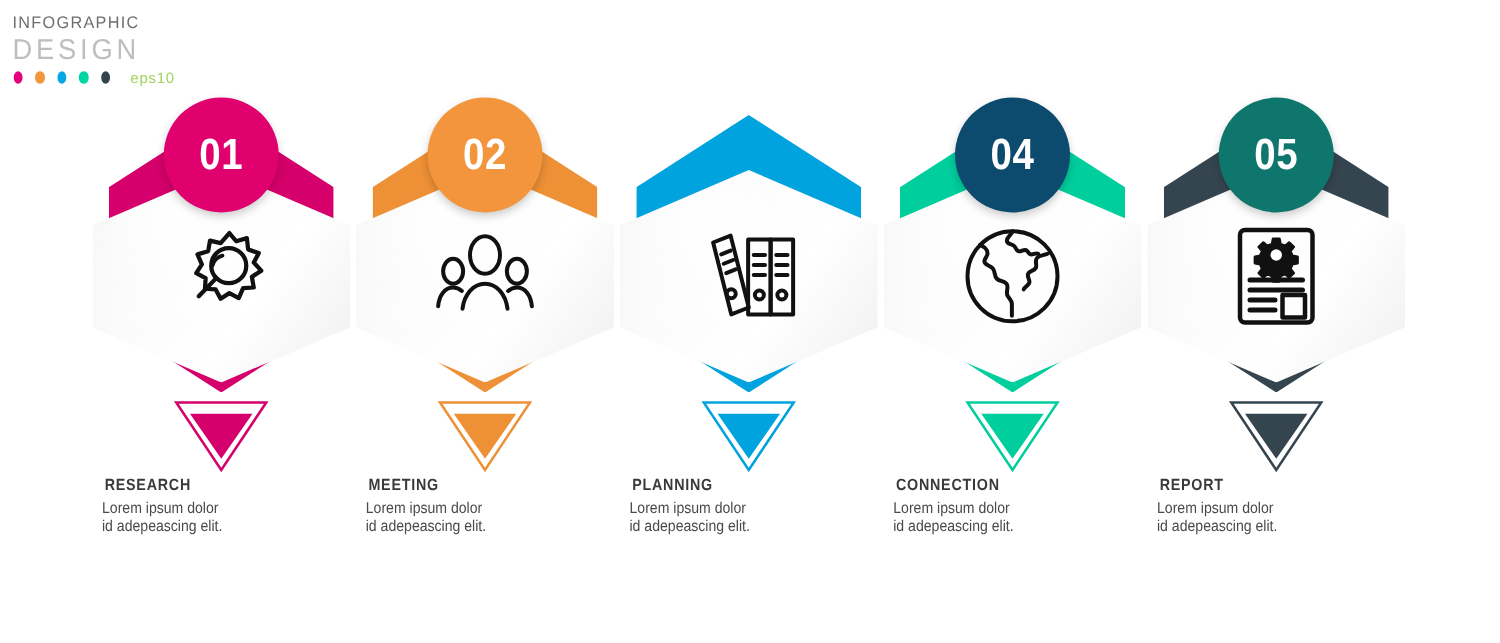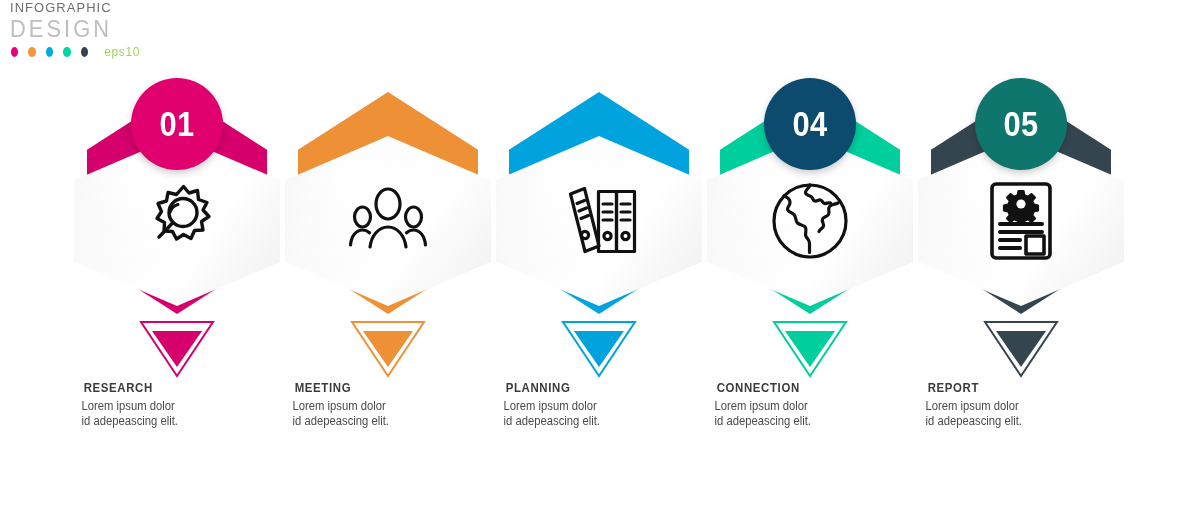--- a/index.html
+++ b/index.html
@@ -13,21 +13,21 @@
     position: relative;
     overflow: hidden;
     font-family: "Liberation Sans", sans-serif;
     -webkit-font-smoothing: antialiased;
   }
 
   
   #logo {
     position: absolute;
     left: 10px;
-    top: 0;
+    top: 10px;
     width: 130px;
     height: 60px;
   }
   #logo .logo-line1 {
     font-family: "Liberation Sans Narrow", "Liberation Sans", sans-serif;
     font-size: 13.5px;
     letter-spacing: 1.1px;
     color: #6d6e71;
     line-height: 16px;
     white-space: nowrap;
@@ -244,20 +244,23 @@
         <div class="hex-icon">
           <svg class="ico-people-group-icon" width="86" height="70" viewBox="0 0 86 70" fill="none" stroke="#111111" stroke-width="3.2" stroke-linecap="round" stroke-linejoin="round" style="display: block;">
     <ellipse cx="43" cy="18" rx="12" ry="15"></ellipse>
     <path d="M25 61 c1.5 -12 9 -20 18 -20 c9 0 16.5 8 18 20"></path>
     <ellipse cx="17.5" cy="31" rx="8" ry="10"></ellipse>
     <path d="M5.5 59 c0.8 -9 5.5 -15 12 -15 c2.6 0 5 1 7 2.8"></path>
     <ellipse cx="68.5" cy="31" rx="8" ry="10"></ellipse>
     <path d="M80.5 59 c-0.8 -9 -5.5 -15 -12 -15 c-2.6 0 -5 1 -7 2.8"></path>
   </svg>
         </div>
+        <div class="badge" style="background: rgb(242, 149, 61);">
+          <span class="badge-num">02</span>
+        </div>
       </div>
       <div class="tri-wrap">
         <svg width="76" height="58" viewBox="0 0 76 58">
           <polygon points="2,2 74,2 38,56" fill="none" stroke="#EE9036" stroke-width="2"></polygon>
           <polygon points="13,11 63,11 38,47" fill="#EE9036"></polygon>
         </svg>
       </div>
       <div class="caption">
         <div class="cap-title">MEETING</div>
         <div class="cap-desc">

